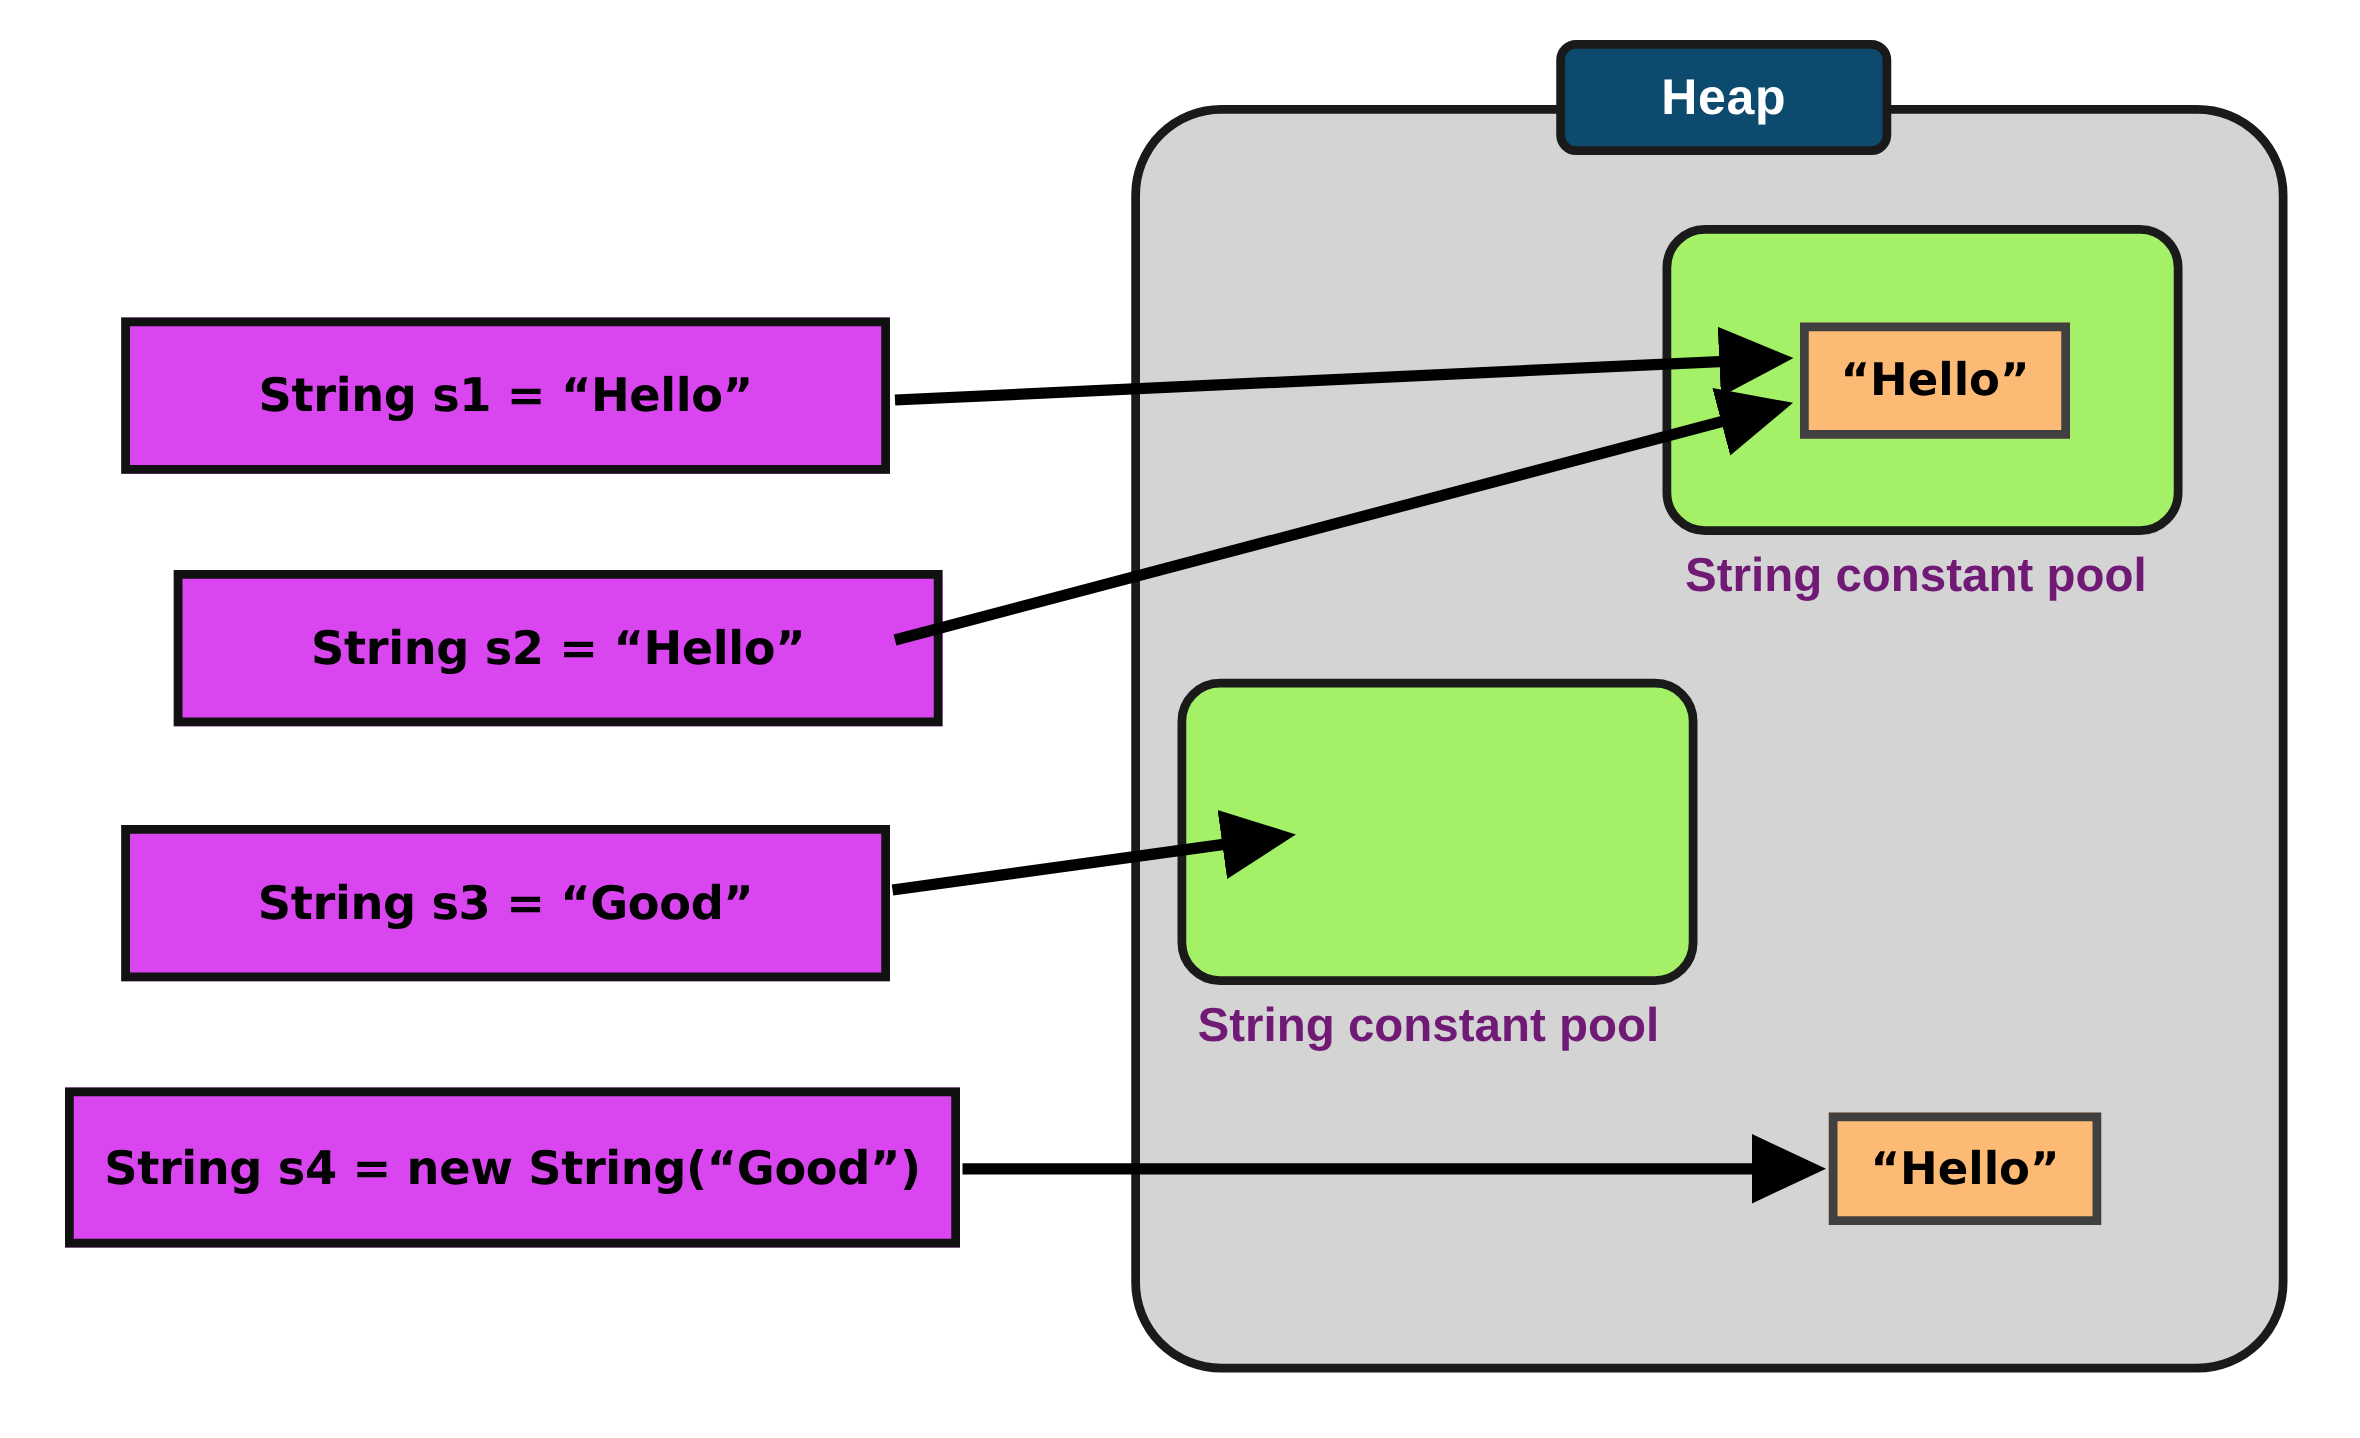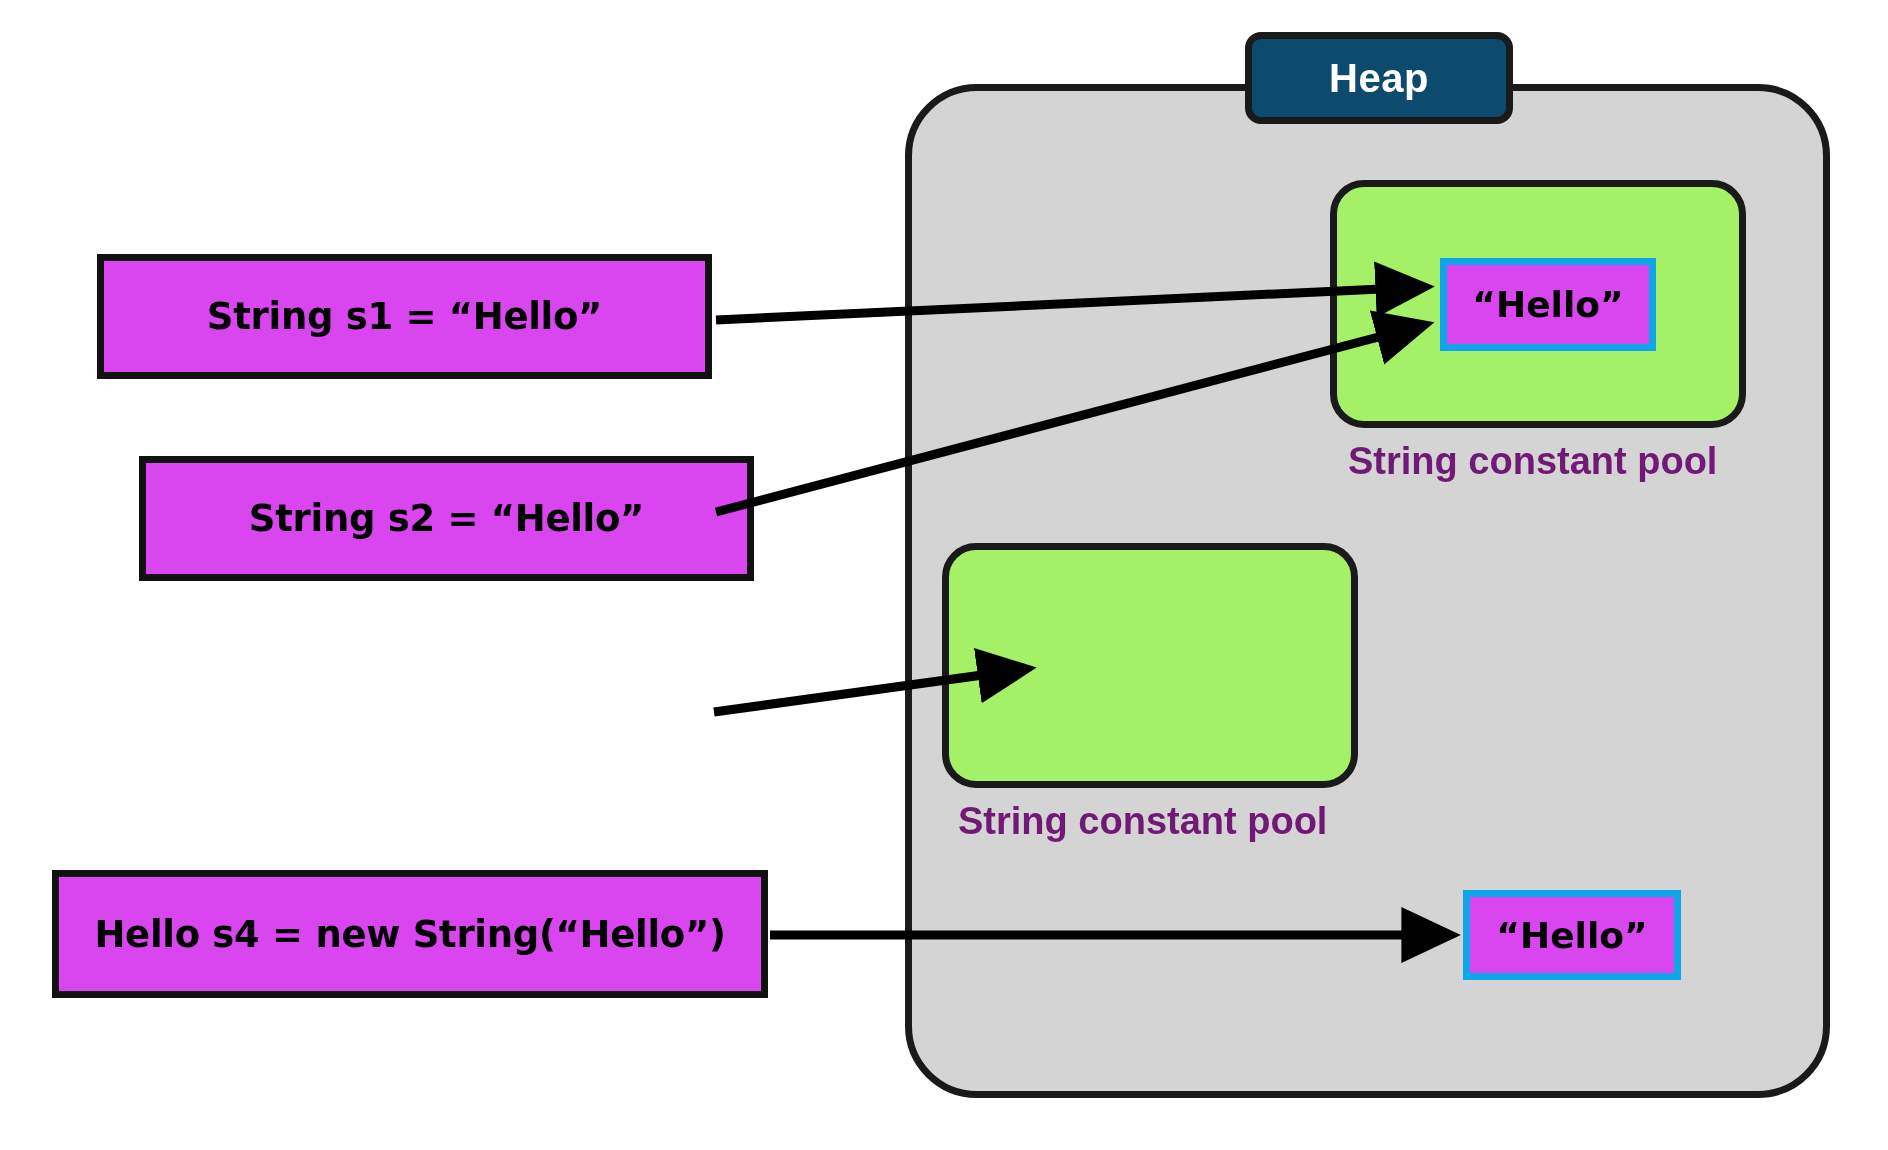--- a/index.html
+++ b/index.html
@@ -82,22 +82,22 @@
     border-radius: 34px;
     box-sizing: border-box;
     z-index: 4;
   }
   .pool-1 { left: 1330px; top: 180px; width: 416px; height: 248px; }
   .pool-2 { left: 942px;  top: 543px; width: 416px; height: 245px; }
 
   
   .lit-box {
     position: absolute;
-    background: #d946ef;
-    border: 7px solid #0ea5e9;
+    background: #fdba74;
+    border: 7px solid #404040;
     box-sizing: border-box;
     display: flex;
     align-items: center;
     justify-content: center;
     color: #000000;
     font-weight: bold;
     font-size: 36px;
     font-family: "DejaVu Sans", sans-serif;
     z-index: 5;
   }
@@ -142,21 +142,22 @@
   <div class="lit-box lit-hello-pool">“Hello”</div>
   <div class="pool-caption caption-1">String constant pool</div>
 
   <div class="pool pool-2"></div>
   <div class="pool-caption caption-2">String constant pool</div>
 
   <div class="lit-box lit-hello-heap">“Hello”</div>
 
   <div class="decl-box decl-s1">String s1 = “Hello”</div>
   <div class="decl-box decl-s2">String s2 = “Hello”</div>
-  <div class="decl-box decl-s4">Hello s4 = new String(“Hello”)</div>
+  <div class="decl-box decl-s3">String s3 = “Good”</div>
+  <div class="decl-box decl-s4">String s4 = new String(“Good”)</div>
 
   <svg class="arrows" viewBox="0 0 1888 1150">
     <defs>
       <marker id="ah" markerWidth="7" markerHeight="7" refX="5.4" refY="3.5" orient="auto" markerUnits="strokeWidth">
         <path d="M0,0.4 L6.6,3.5 L0,6.6 z" fill="#000000"></path>
       </marker>
     </defs>
 
     <line x1="716" y1="320" x2="1424" y2="287" stroke="#000000" stroke-width="9" marker-end="url(#ah)"></line>
 

